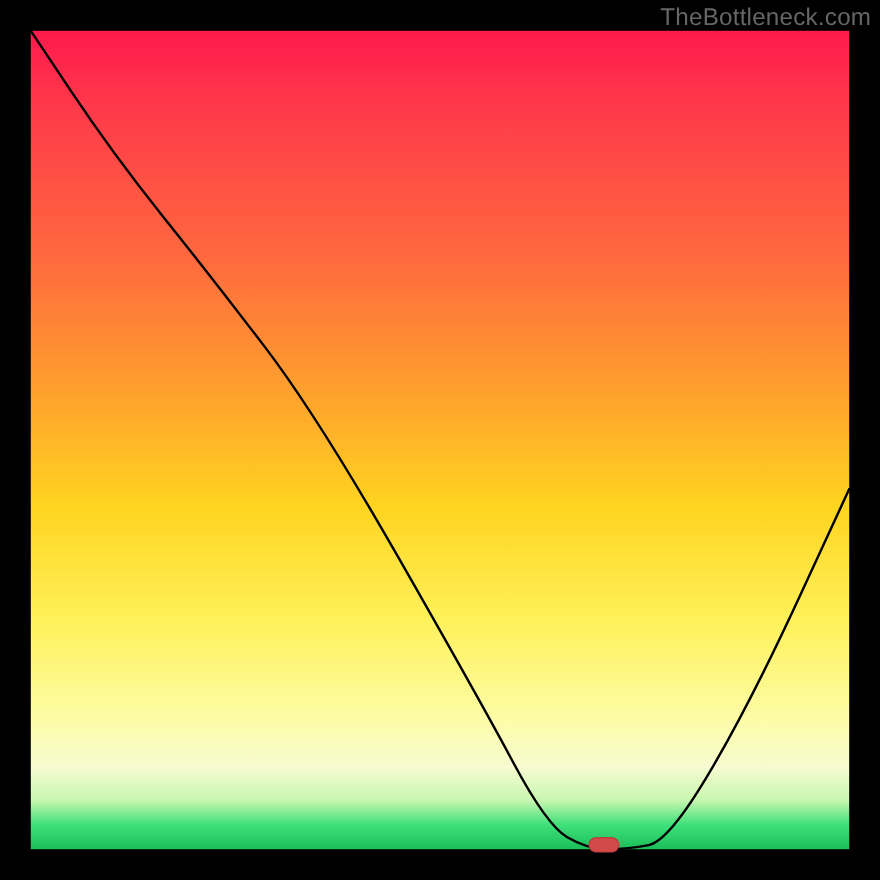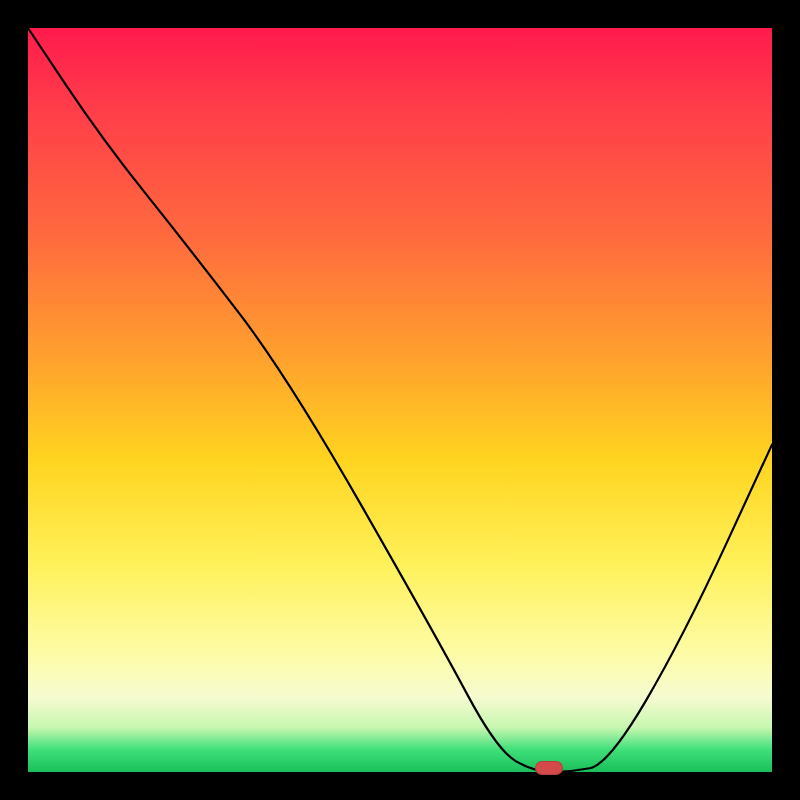--- a/index.html
+++ b/index.html
@@ -62,20 +62,21 @@
     height: 14px;
     border-radius: 7px;
     background: #d44a4a;
     box-shadow: inset 0 0 0 1px rgba(0,0,0,0.15);
   }
 </style>
 </head>
 <body>
 
 <div class="frame">
+  <div class="watermark">TheBottleneck.com</div>
 
   <div class="plot-area">
     <svg class="curve" viewBox="0 0 744 744" preserveAspectRatio="none">
       <path id="curve-path" fill="none" stroke="#000" stroke-width="2.2" stroke-linejoin="round" stroke-linecap="round" d="M 0 0 Q 0 0 37.2 55.80000000000001 Q 74.4 111.60000000000002 119.04 167.40000000000003 Q 163.68 223.20000000000005 212.04 286.44000000000005 Q 260.4 349.68 334.8 479.88 Q 409.20000000000005 610.08 438.96000000000004 665.88 Q 468.72 721.68 487.32000000000005 732.8399999999999 Q 505.92 744 524.52 744 Q 543.12 744 561.72 740.28 Q 580.32 736.56 617.52 673.3199999999999 Q 654.72 610.08 699.36 513.36 T 744 416.64"></path>
     </svg>
     <div id="marker" class="marker" style="left: 506.8px; top: 733px;"></div>
   </div>
 </div>
 
 </body></html>

